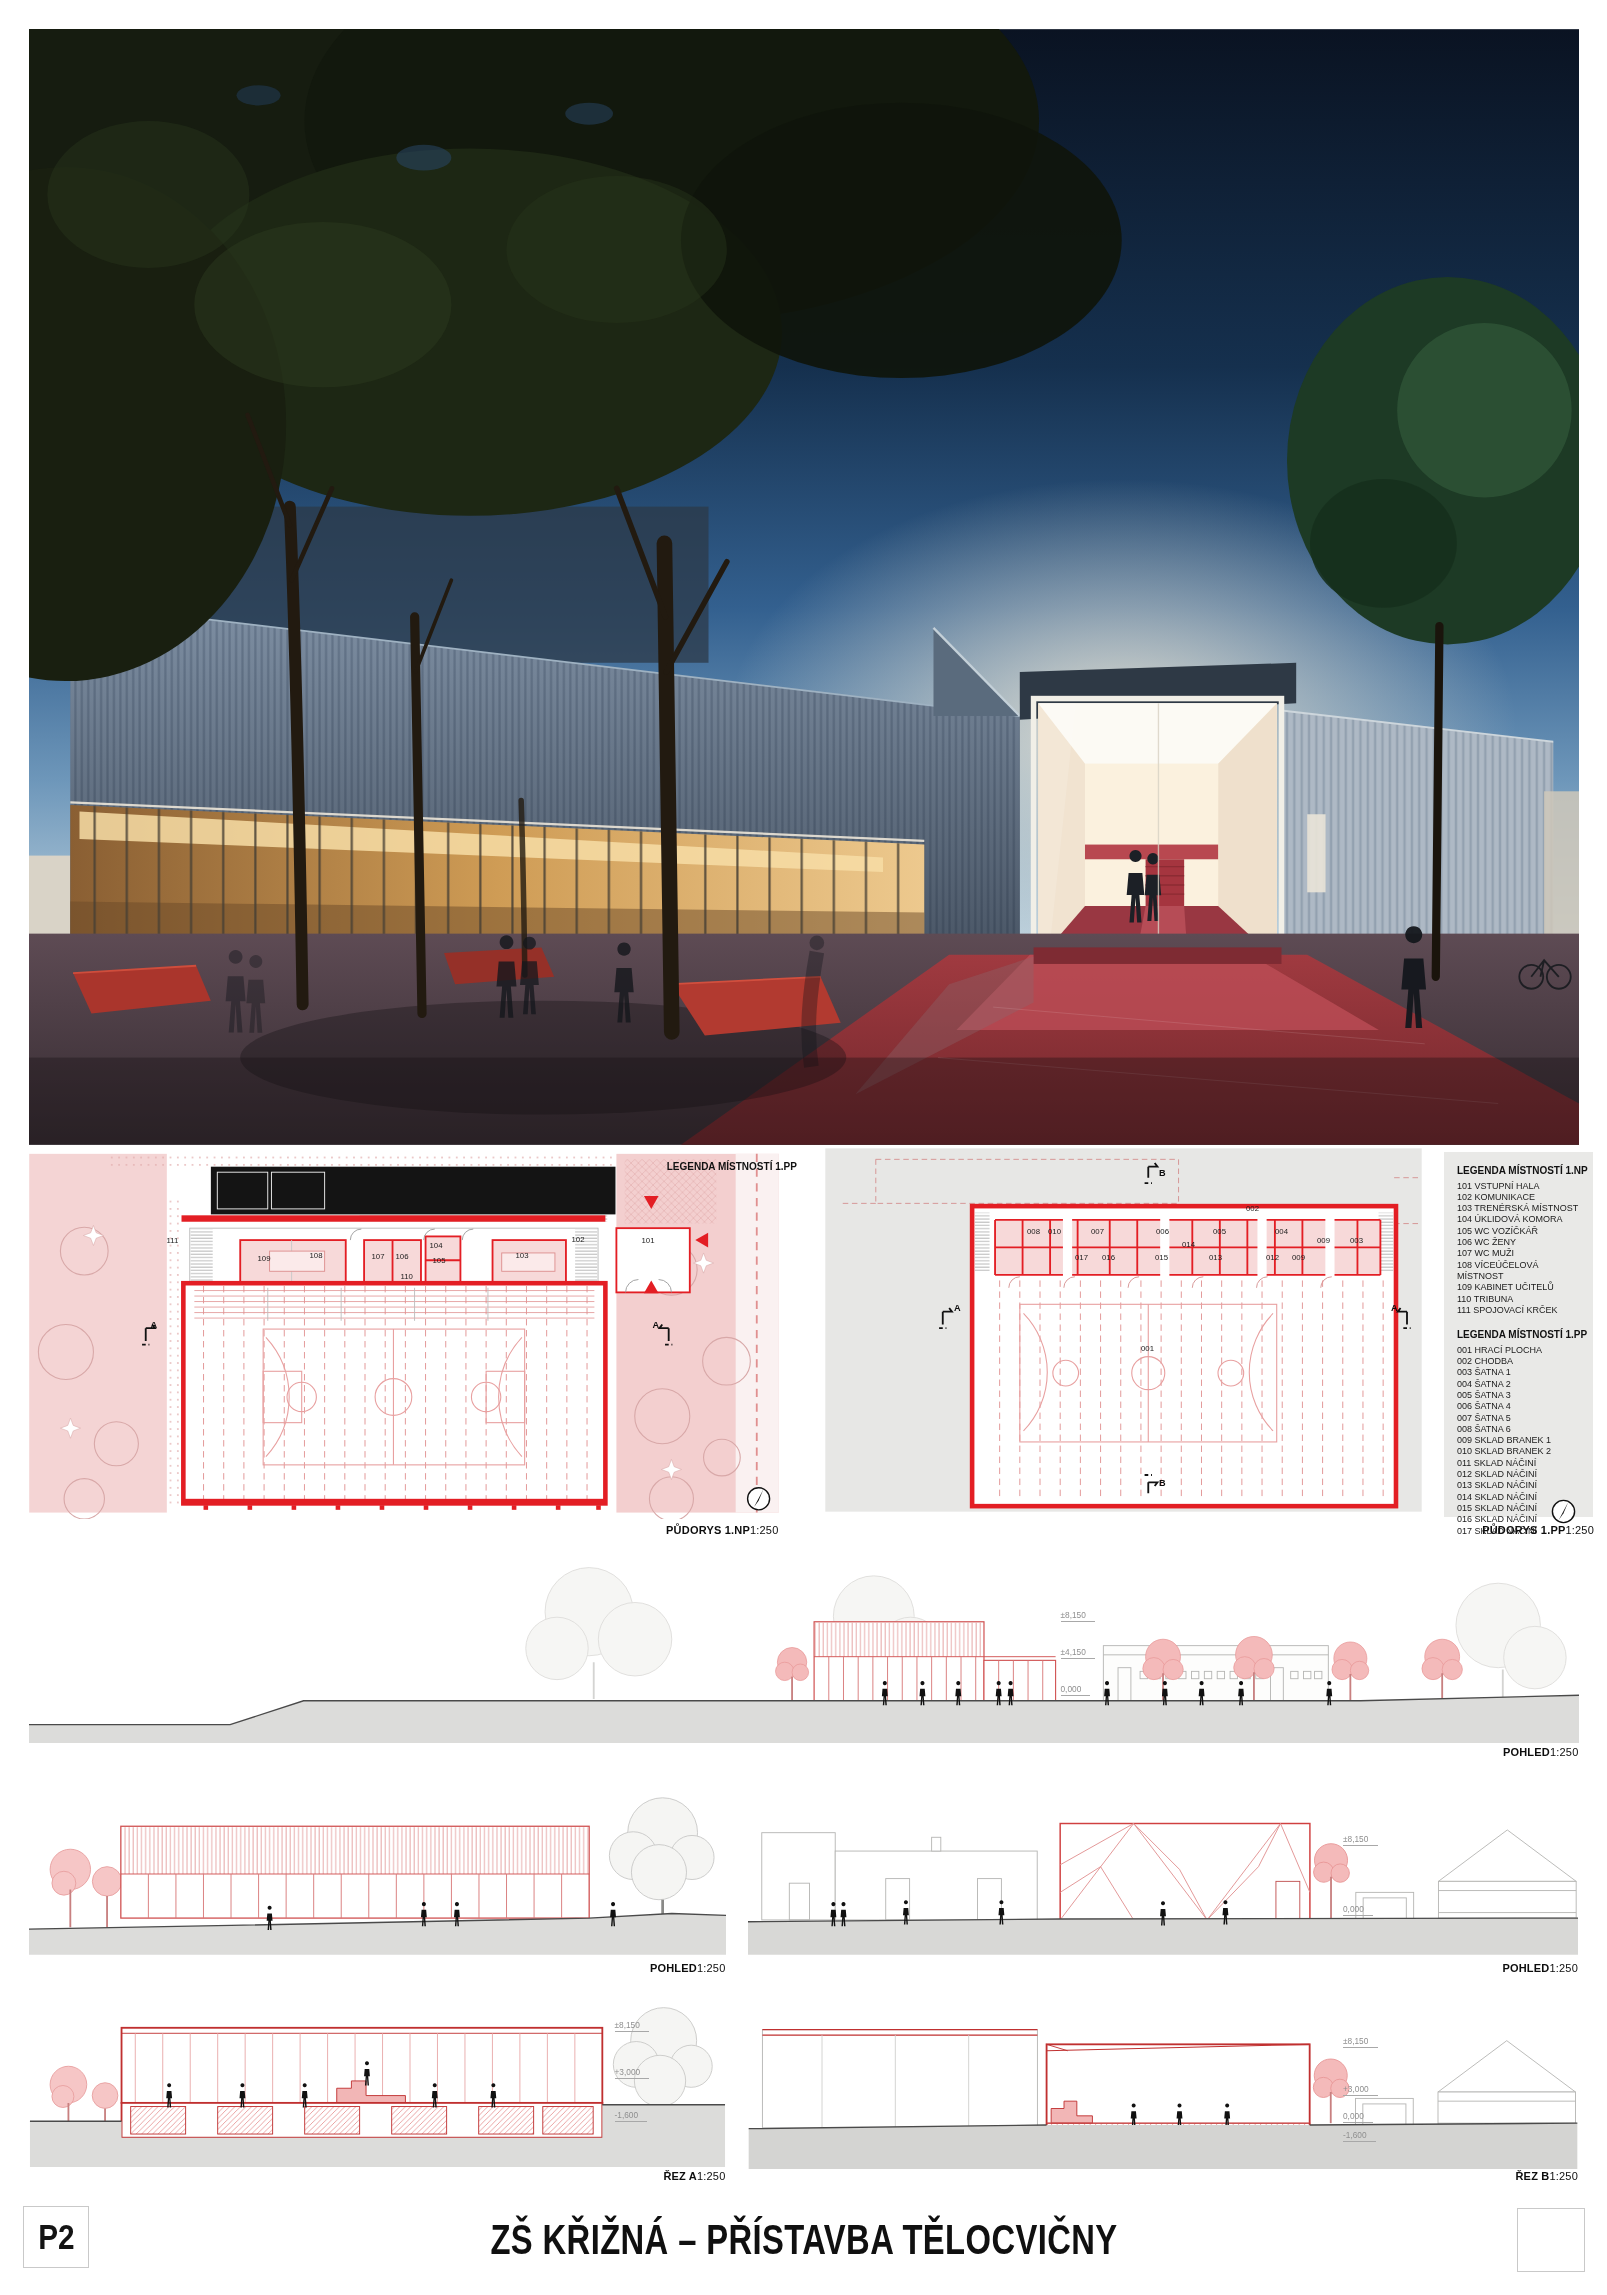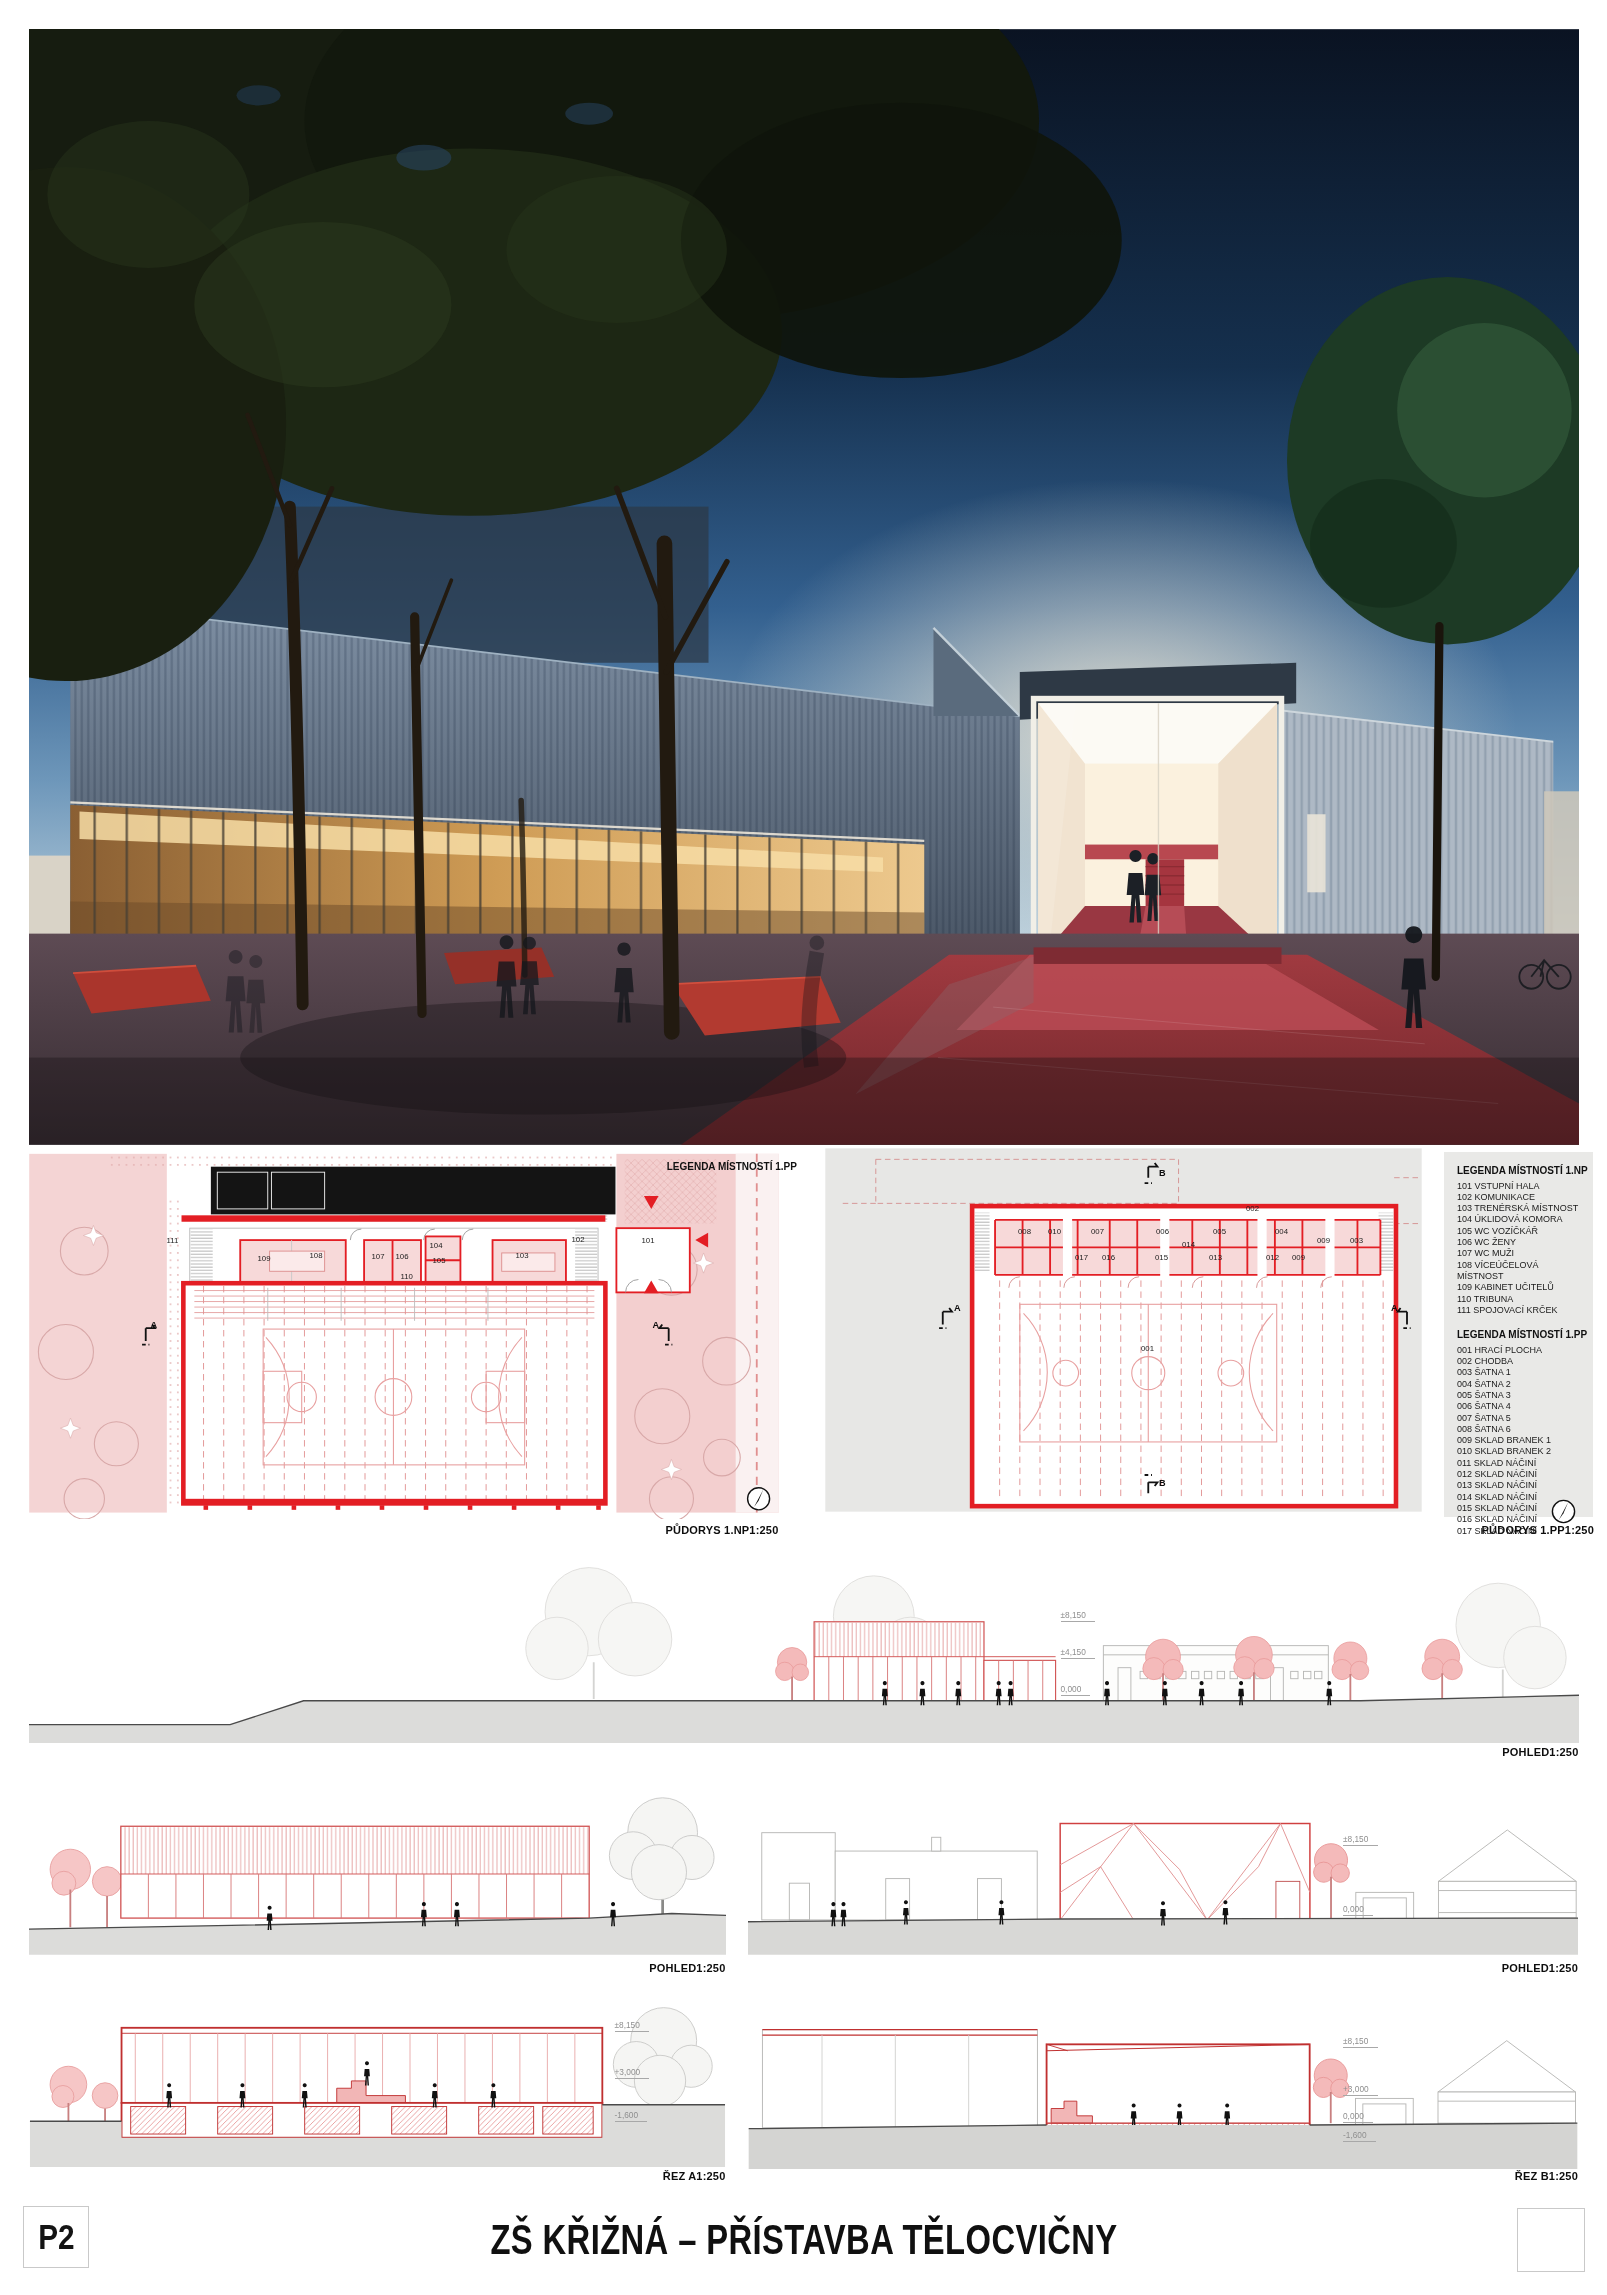--- a/index.html
+++ b/index.html
@@ -3,21 +3,21 @@
 <meta charset="utf-8">
 <style>
   html,body{margin:0;padding:0;background:#888;}
   .board{position:relative;width:1607px;height:2296px;background:#ffffff;
          font-family:"Liberation Sans", sans-serif;color:#111;overflow:hidden;}
   .abs{position:absolute;}
   svg{display:block;}
   
   .caption{position:absolute;display:flex;justify-content:flex-end;align-items:flex-start;
            font-size:11px;font-weight:bold;color:#0d0d0d;letter-spacing:0.2px;}
-  .caption .scale{font-weight:bold;}
+  .caption .scale{font-weight:normal;}
   
   .rm{position:absolute;font-size:7.8px;color:#1c1c1c;line-height:1;white-space:nowrap;text-align:right;}
   .mk{position:absolute;font-size:9.2px;font-weight:bold;color:#0d0d0d;line-height:1;}
   
   .lvl{position:absolute;font-size:8.3px;color:#8f8f8f;line-height:1.1;border-bottom:0.9px solid #a8a8a8;
        padding:0 9.2px 0.9px 0;white-space:nowrap;}
   
   .legend{position:absolute;left:1444px;top:1152px;width:149px;height:365px;background:#e9e9e7;
           box-sizing:border-box;padding:13px 5.5px 0 13px;}
   .lg-title{font-size:10px;font-weight:bold;margin:0 0 4.6px 0;white-space:nowrap;}
@@ -374,21 +374,21 @@
         <path d="M352,28 v12 M352,28 h10 l-3,-4"></path>
           <path d="M348,46 h8" stroke-dasharray="4 3"></path>
         <path d="M352,384 v-12 M352,372 h10 l-3,4"></path>
           <path d="M348,364 h8" stroke-dasharray="4 3"></path>
         <path d="M128,186 v14 M128,186 h10 l-3,-4"></path>
           <path d="M124,204 h8" stroke-dasharray="4 3"></path>
         <path d="M634,186 v14 M634,186 h-10 l3,-4"></path>
           <path d="M630,204 h8" stroke-dasharray="4 3"></path>
       </g>
     </svg>
-    <span class="rm" style="left:193px;top:87px">008</span>
+    <span class="rm" style="left:202px;top:87px">008</span>
     <span class="rm" style="left:223px;top:87px">010</span>
     <span class="rm" style="left:266px;top:87px">007</span>
     <span class="rm" style="left:331px;top:87px">006</span>
     <span class="rm" style="left:388px;top:87px">005</span>
     <span class="rm" style="left:450px;top:87px">004</span>
     <span class="rm" style="left:492px;top:96px">009</span>
     <span class="rm" style="left:525px;top:96px">003</span>
     <span class="rm" style="left:250px;top:113px">017</span>
     <span class="rm" style="left:277px;top:113px">016</span>
     <span class="rm" style="left:330px;top:113px">015</span>

